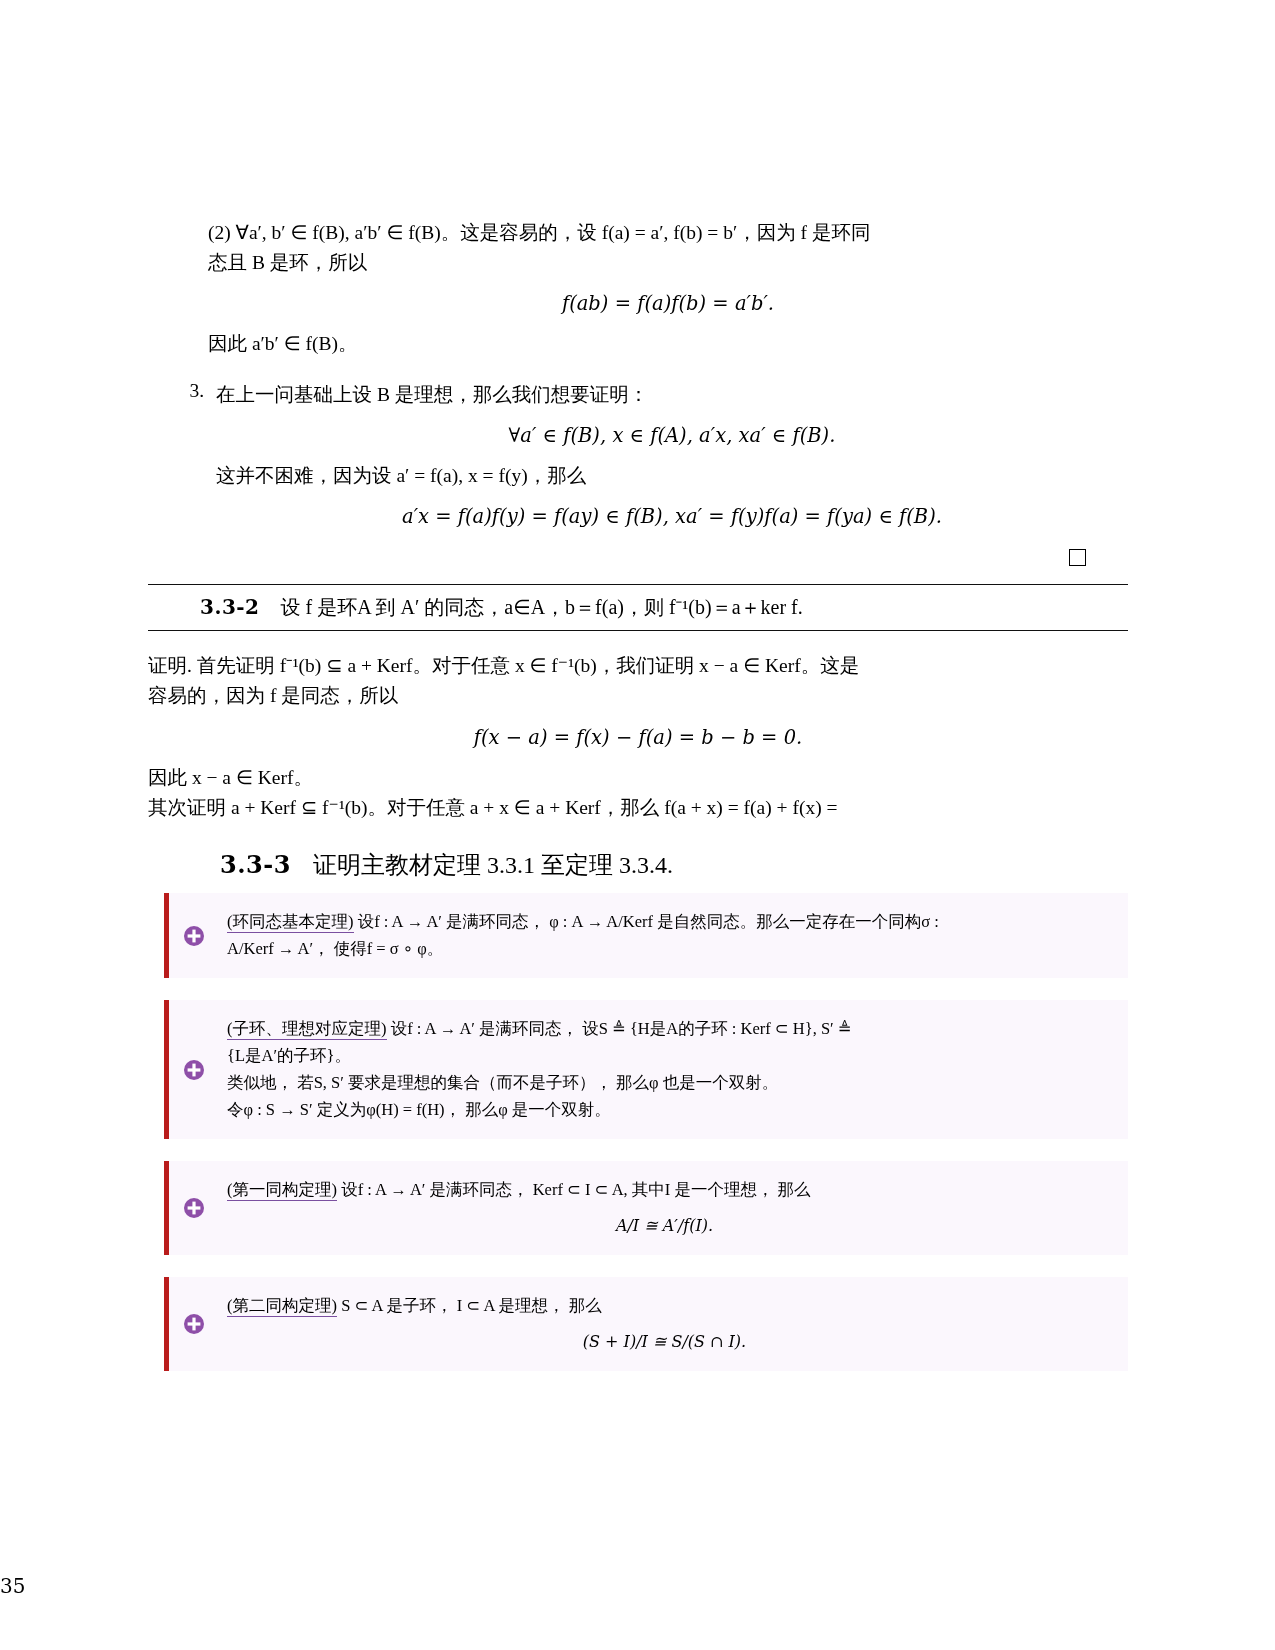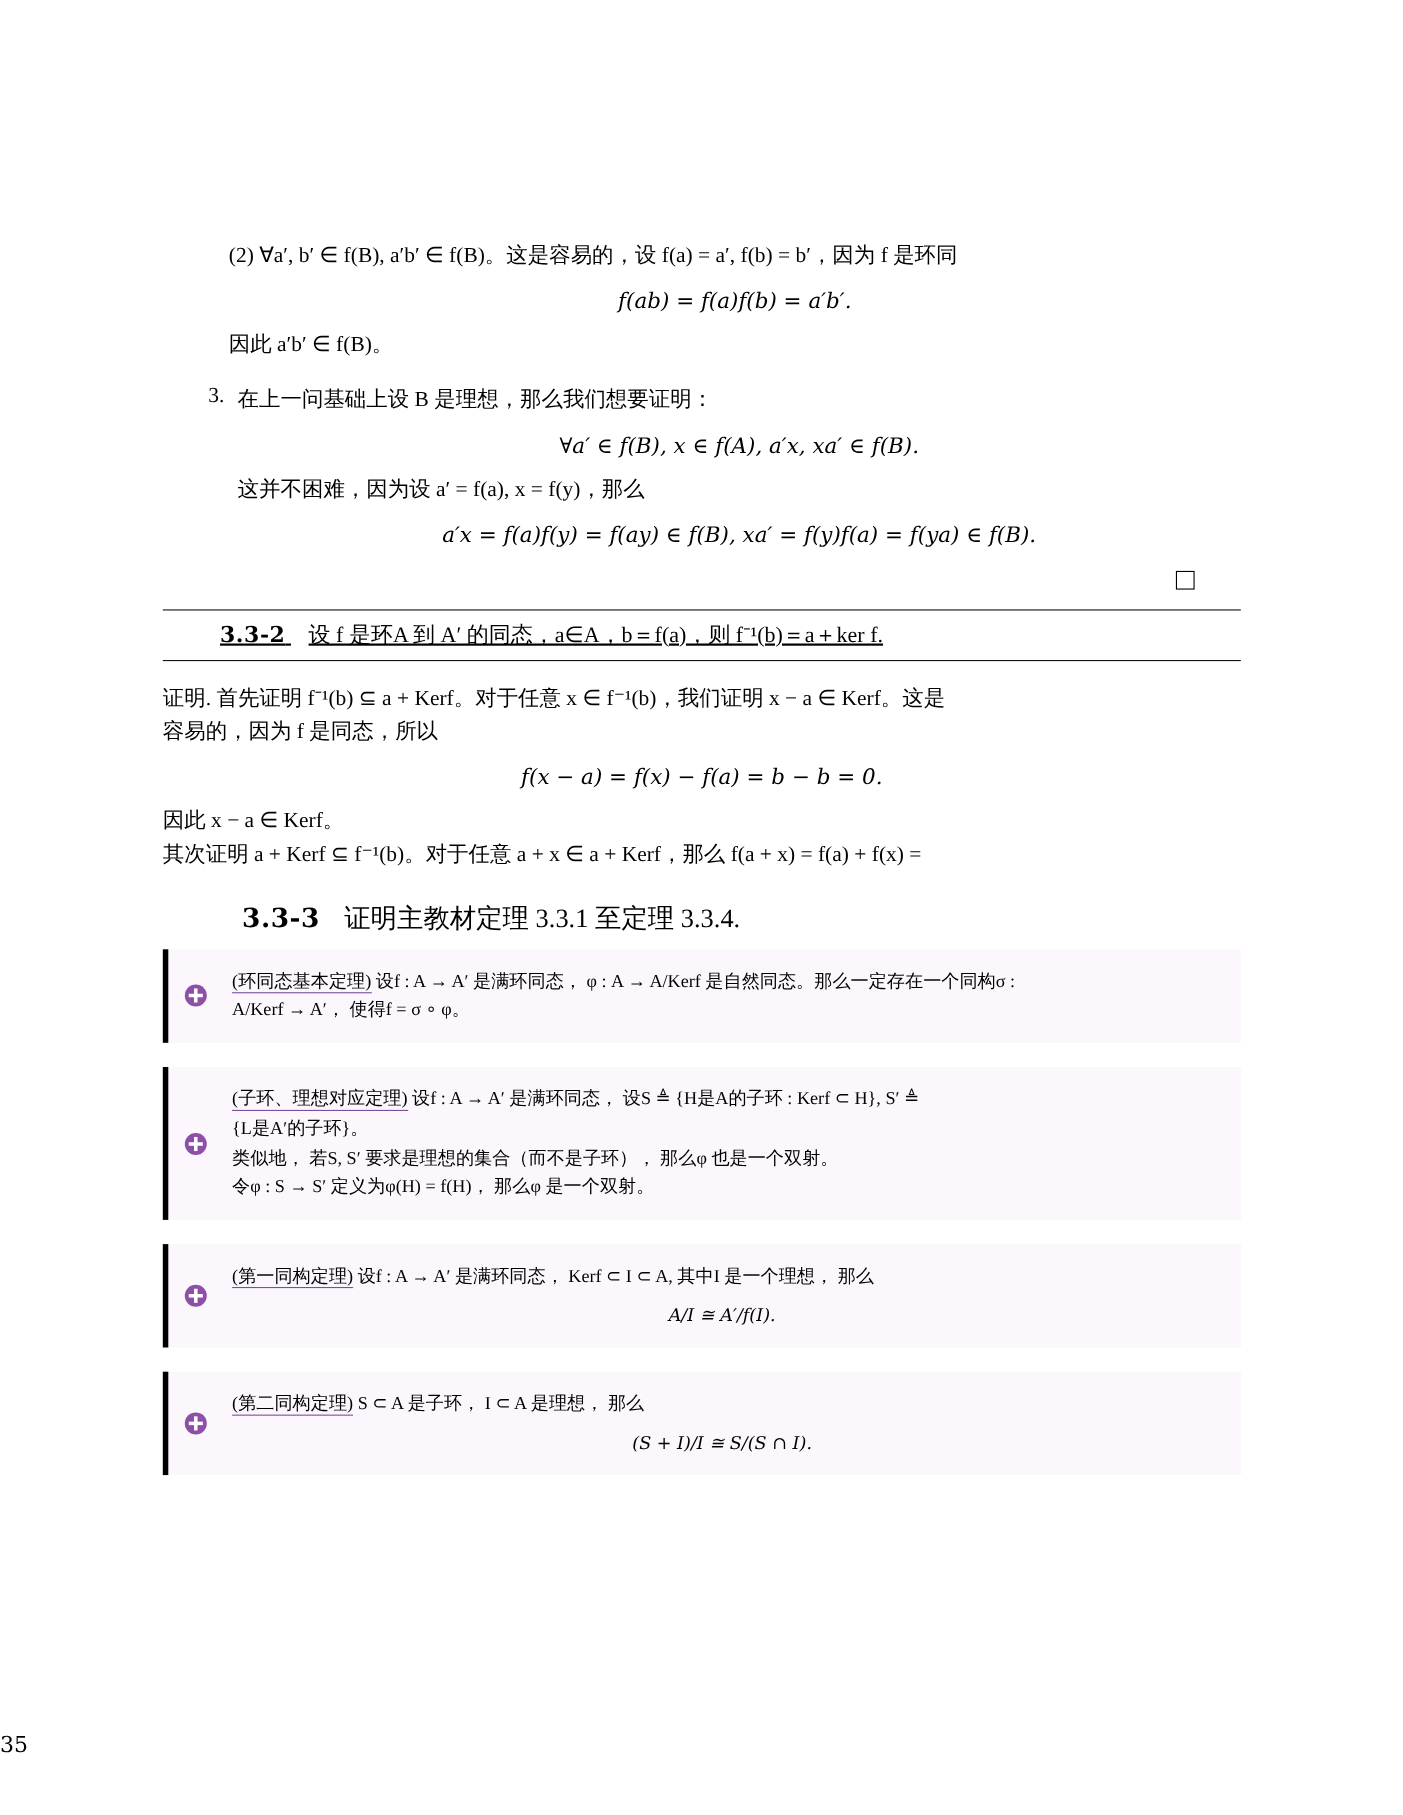--- a/index.html
+++ b/index.html
@@ -68,42 +68,41 @@
   .thm-band {
     position: relative;
     border-top: 1.1px solid #111;
     border-bottom: 1.1px solid #111;
     padding: 8px 0 9px 0;
     margin: 12px 0 0 0;
   }
   .thm-band .inner {
     padding-left: 52px;
     font-size: 20px;
-    text-decoration: underline;
   }
   .thm-num {
     font-weight: bold;
     font-family: "DejaVu Serif", serif;
     letter-spacing: 0.5px;
   }
   .thm-body { margin-left: 16px; }
 
   .thm-head-plain {
     font-size: 24px;
     padding-left: 72px;
     margin: 26px 0 12px 0;
   }
   .thm-head-plain .thm-num { font-weight: bold; }
 
   
   .callout {
     position: relative;
     background: #fbf7fd;
-    border-left: 5px solid #000000;
-    margin: 0 0 22px 0;
+    border-left: 5px solid #b91c1c;
+    margin: 0 0 22px 16px;
     padding: 16px 26px 16px 58px;
     min-height: 46px;
     box-sizing: border-box;
   }
   .callout .plus {
     position: absolute;
     left: 14px;
     top: 50%;
     transform: translateY(-50%);
     width: 22px;
@@ -137,20 +136,21 @@
   }
 </style>
 </head>
 <body>
 
 <div class="page">
   <div class="content">
 
     <div class="indent-block">
       <div class="para">(2) ∀a′, b′ ∈ f(B), a′b′ ∈ f(B)。这是容易的，设 f(a) = a′, f(b) = b′，因为 f 是环同</div>
+      <div class="para">态且 B 是环，所以</div>
       <div class="centered math">f(ab) = f(a)f(b) = a′b′.</div>
       <div class="para">因此 a′b′ ∈ f(B)。</div>
     </div>
 
     <div class="list-row" style="margin-top:20px;">
       <div class="list-num">3.</div>
       <div class="para">在上一问基础上设 B 是理想，那么我们想要证明：</div>
       <div class="centered math">∀a′ ∈ f(B), x ∈ f(A), a′x, xa′ ∈ f(B).</div>
       <div class="para">这并不困难，因为设 a′ = f(a), x = f(y)，那么</div>
       <div class="centered math">a′x = f(a)f(y) = f(ay) ∈ f(B),    xa′ = f(y)f(a) = f(ya) ∈ f(B).</div>

